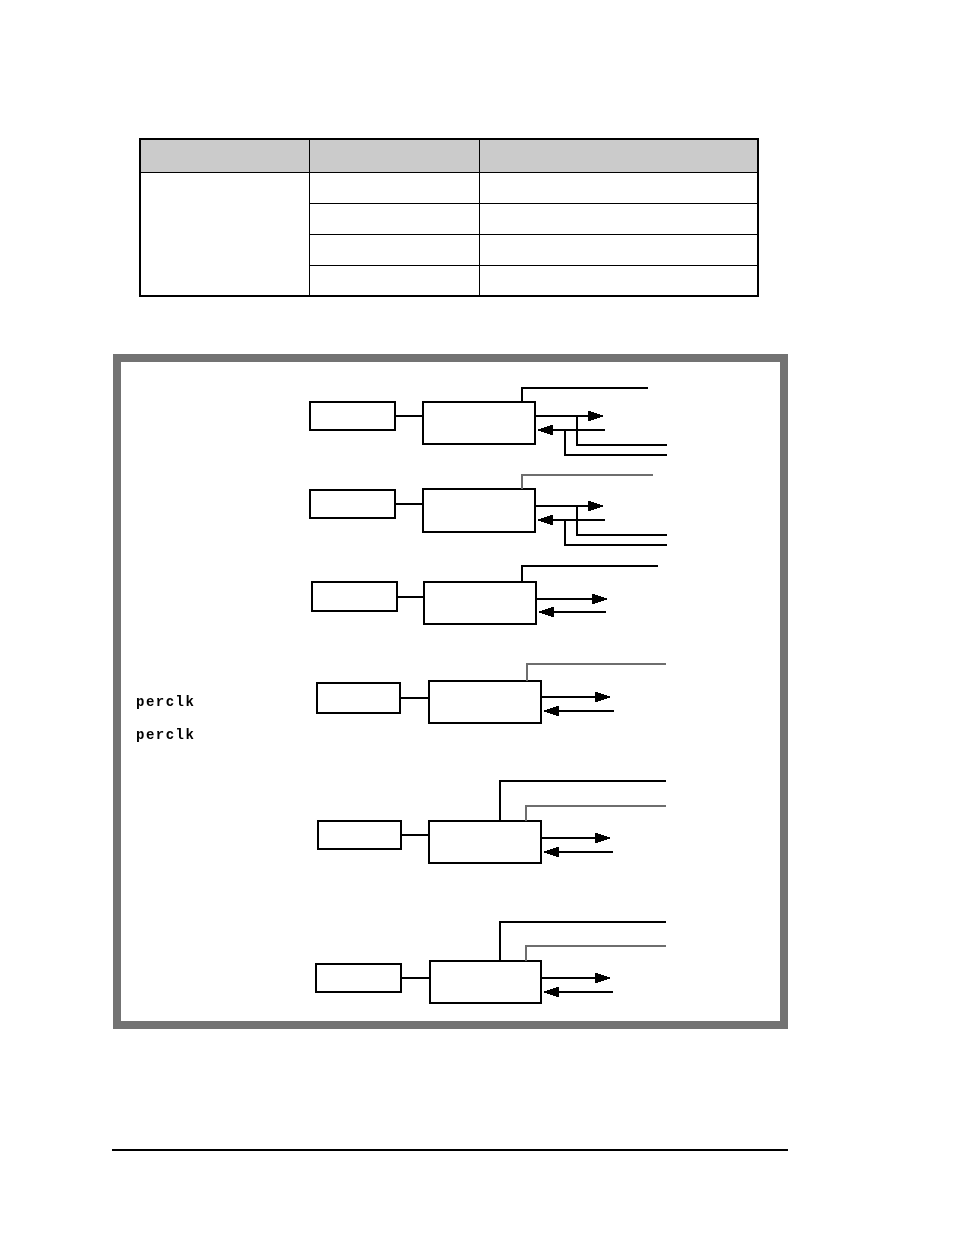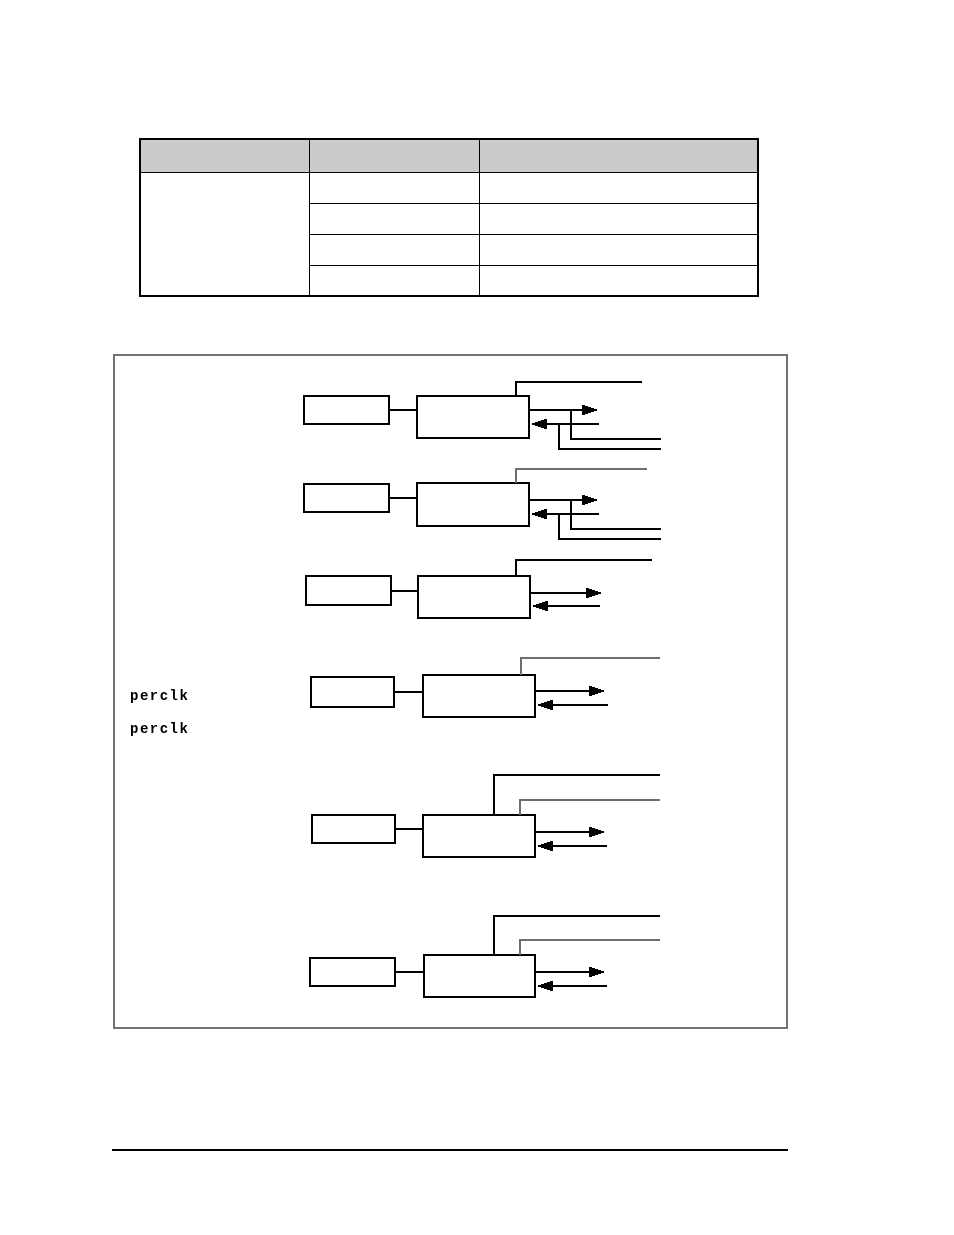--- a/index.html
+++ b/index.html
@@ -35,21 +35,21 @@
   table.datatable tbody tr { height: 31px; }
   table.datatable thead th { background: #cbcbcb; }
 
   
   .figure-box {
     position: absolute;
     left: 113px;
     top: 354px;
     width: 675px;
     height: 675px;
-    border: 2px solid #737373;
+    border: 8px solid #737373;
     box-sizing: border-box;
     background: #ffffff;
   }
   .figure-box svg {
     position: absolute;
     left: 0;
     top: 0;
   }
   .perclk-label {
     position: absolute;

